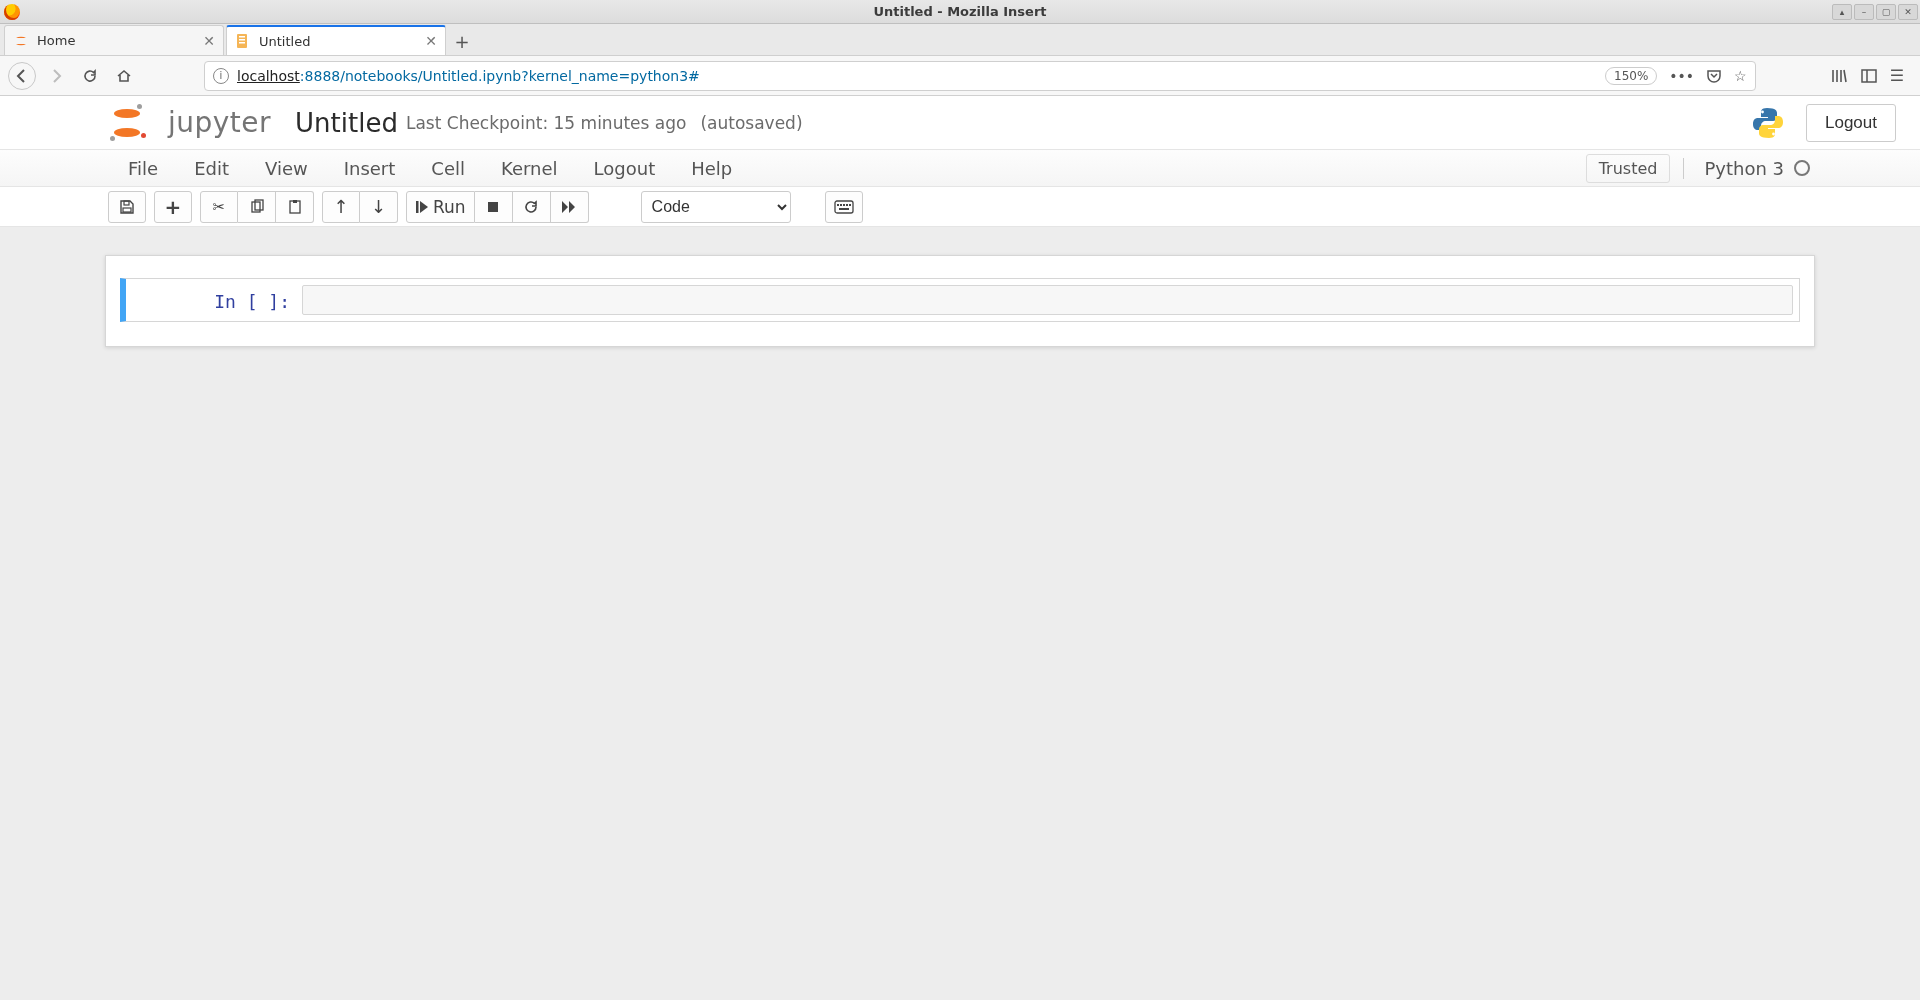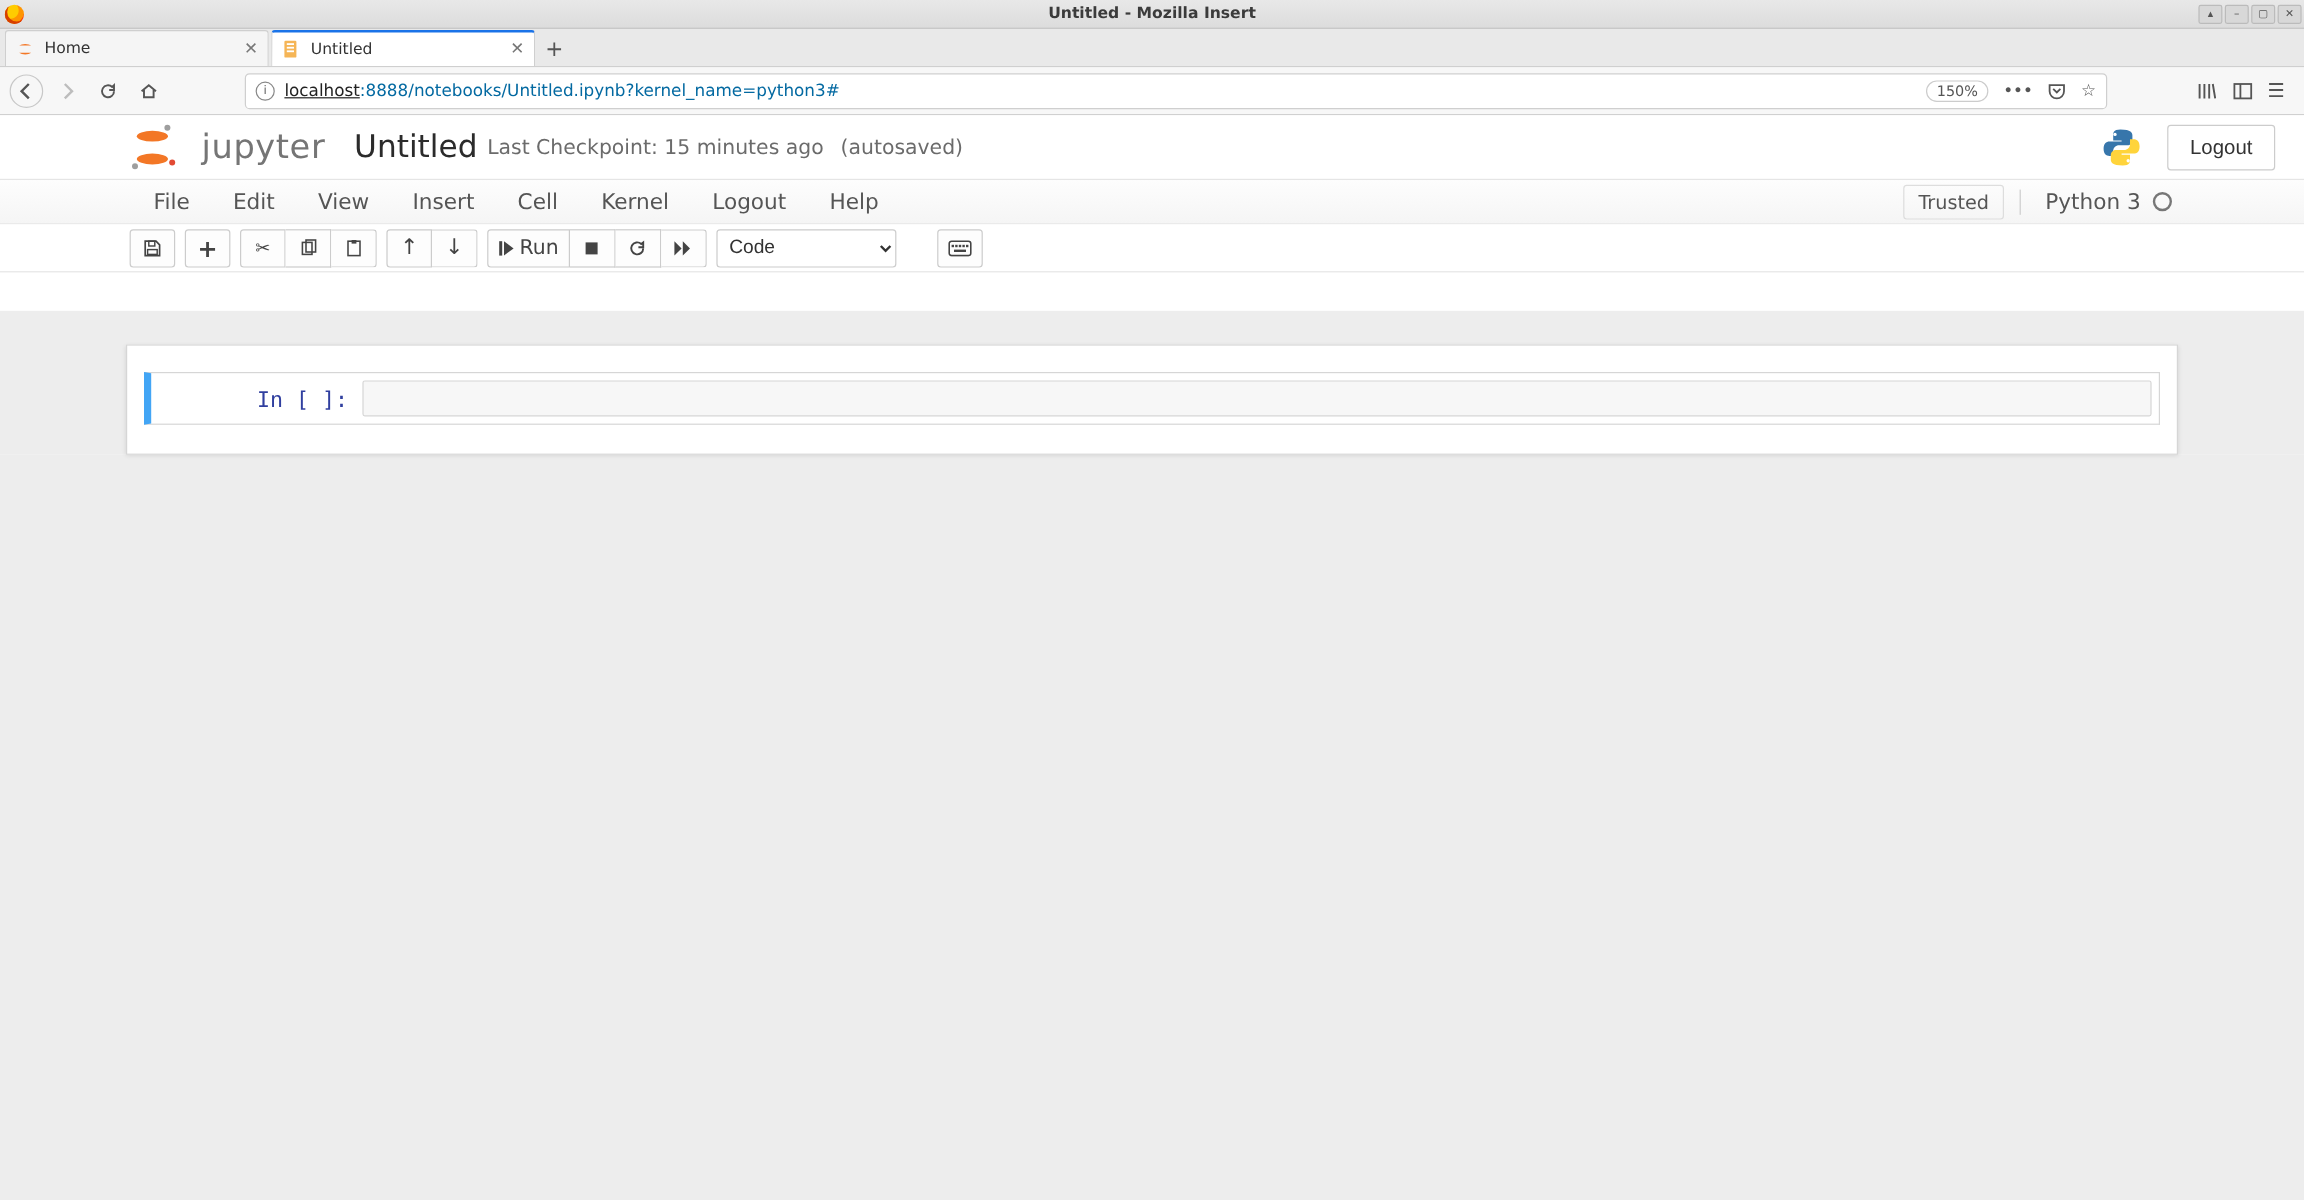--- a/index.html
+++ b/index.html
@@ -60,25 +60,25 @@
   .kernel-circle { width:16px; height:16px; border:2px solid #777; border-radius:50%; }
 
   .toolbar { height:40px; border-bottom:1px solid #e5e5e5; background:#fff; display:flex; align-items:center; padding-left:108px; gap:8px; }
   .tb-group { display:flex; }
   .tb-btn { height:32px; min-width:38px; border:1px solid #ccc; background:#fdfdfd; color:#444; display:flex; align-items:center; justify-content:center; font-size:15px; cursor:default; padding:0 8px; }
   .tb-group .tb-btn + .tb-btn { border-left:none; }
   .tb-btn:first-child { border-radius:3px 0 0 3px; }
   .tb-btn:last-child { border-radius:0 3px 3px 0; }
   .tb-btn.solo { border-radius:3px; }
   .tb-btn .lbl { margin-left:4px; font-size:17px; }
-  .celltype { height:32px; width:150px; border:1px solid #ccc; border-radius:3px; background:#fff; font-size:16px; padding:0 6px; color:#333; }
+  .celltype { height:32px; width:150px; border:1px solid #ccc; border-radius:3px; background:#fff; font-size:16px; padding:0 6px; color:#333;margin-left:44px; }
   .tb-spacer { width:18px; }
 
   
-  .nb-area { background:#ededed; padding:28px 0 0 0;margin-top:32px; }
+  .nb-area { background:#ededed; padding:28px 0 0 0; }
   .nb-card { width:1710px; margin:0 auto; background:#fff; border:1px solid #d6d6d6; box-shadow:0 1px 4px rgba(0,0,0,.12); padding:22px 14px 24px 14px; }
   .cell { display:flex; border:1px solid #d6d6d6; border-left:6px solid #42a5f5; background:#fff; padding:6px 6px; }
   .prompt { width:170px; text-align:right; padding:6px 12px 0 0; font-family: Menlo, Consolas, "DejaVu Sans Mono", monospace; font-size:18px; color:#303f9f; }
   .code-input { flex:1; min-height:30px; border:1px solid #d6d6d6; background:#f7f7f7; border-radius:2px; padding:4px 6px; font-family: Menlo, Consolas, monospace; font-size:17px; color:#333; }
 
   svg { display:block; }
 </style>
 </head>
 <body>
 

